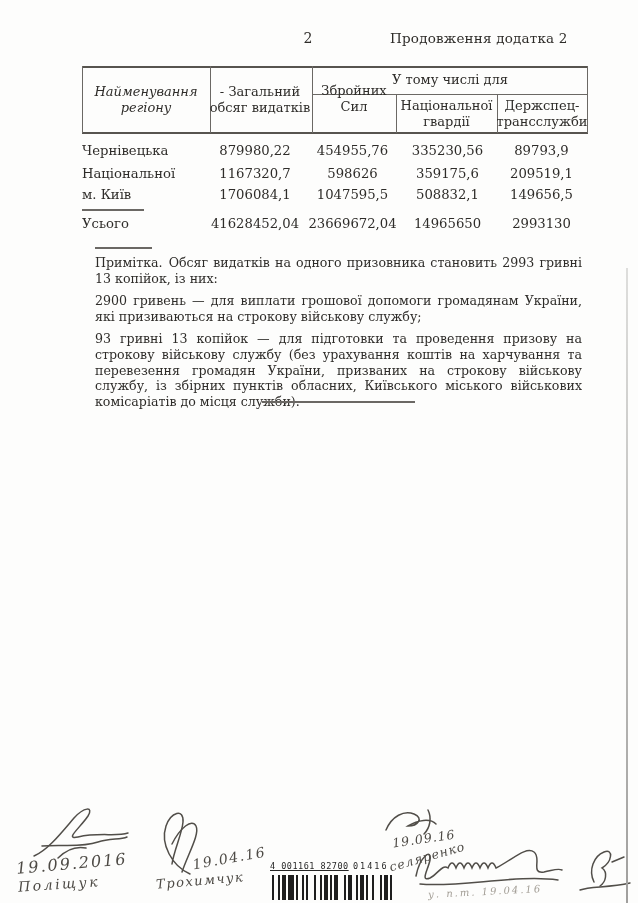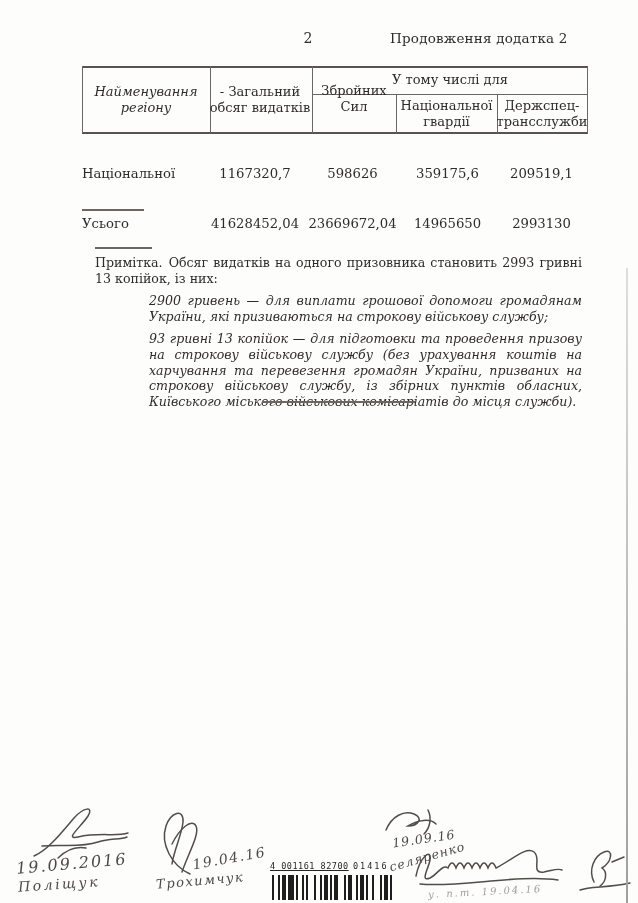--- a/index.html
+++ b/index.html
@@ -19,21 +19,21 @@
   .trow{position:absolute;left:82px;width:506px;height:20px;font-size:13.2px;}
   .trow span{position:absolute;top:0;}
   .c-region{left:0;width:128px;text-align:left;}
   .c-total{left:118px;width:110px;text-align:center;}
   .c-armed{left:223px;width:95px;text-align:center;}
   .c-guard{left:318px;width:95px;text-align:center;}
   .c-sts{left:413px;width:93px;text-align:center;}
   
   .note{position:absolute;left:95px;top:255px;width:487px;font-size:12.6px;line-height:15.6px;}
   .note p{margin:0;text-align:justify;}
-  .note p.item{margin-top:7px;margin-left:54px;font-style:italic;}
+  .note p.item{margin-top:7px;}
   .note .lbl{margin-right:6px;}
   
   .hw{position:absolute;font-style:italic;color:#4d4a45;white-space:nowrap;}
   .sig svg{display:block;}
   .sig path{fill:none;stroke:#514e49;stroke-width:1.5;stroke-linecap:round;}
   
   .bcdigits{position:absolute;top:861px;font-family:"DejaVu Sans Mono", monospace;
             font-size:8.5px;color:#262626;}
   .bars{position:absolute;top:875px;height:25px;}
   .bars i{position:absolute;top:0;bottom:0;background:#1e1e1e;}
@@ -59,26 +59,40 @@
   <div class="line thin" style="left:497px;top:95px;width:1px;height:38px;"></div>
   <div class="line thin" style="left:587px;top:66px;width:1px;height:67px;"></div>
 
   <div class="hcell" style="left:84px;top:70px;width:124px;height:60px;font-style:italic;">Найменування регіону</div>
   <div class="hcell" style="left:208px;top:70px;width:104px;height:60px;">- Загальний обсяг видатків</div>
   <div class="hcell" style="left:312px;top:66px;width:276px;height:28px;">У тому числі для</div>
   <div class="hcell" style="left:314px;top:80px;width:80px;height:38px;">Збройних Сил</div>
   <div class="hcell" style="left:398px;top:95px;width:97px;height:38px;">Національної гвардії</div>
   <div class="hcell" style="left:499px;top:95px;width:86px;height:38px;">Держспец-трансслужби</div>
 
+  <div class="trow" style="top:143px;">
+    <span class="c-region">Чернівецька</span>
+    <span class="c-total">879980,22</span>
+    <span class="c-armed">454955,76</span>
+    <span class="c-guard">335230,56</span>
+    <span class="c-sts">89793,9</span>
+  </div>
   <div class="trow" style="top:166px;">
     <span class="c-region">Національної</span>
     <span class="c-total">1167320,7</span>
     <span class="c-armed">598626</span>
     <span class="c-guard">359175,6</span>
     <span class="c-sts">209519,1</span>
+  </div>
+  <div class="trow" style="top:187px;">
+    <span class="c-region">м. Київ</span>
+    <span class="c-total">1706084,1</span>
+    <span class="c-armed">1047595,5</span>
+    <span class="c-guard">508832,1</span>
+    <span class="c-sts">149656,5</span>
   </div>
 
   <div class="line thin" style="left:82px;top:209px;width:62px;height:2px;"></div>
 
   <div class="trow" style="top:216px;">
     <span class="c-region">Усього</span>
     <span class="c-total">41628452,04</span>
     <span class="c-armed">23669672,04</span>
     <span class="c-guard">14965650</span>
     <span class="c-sts">2993130</span>

